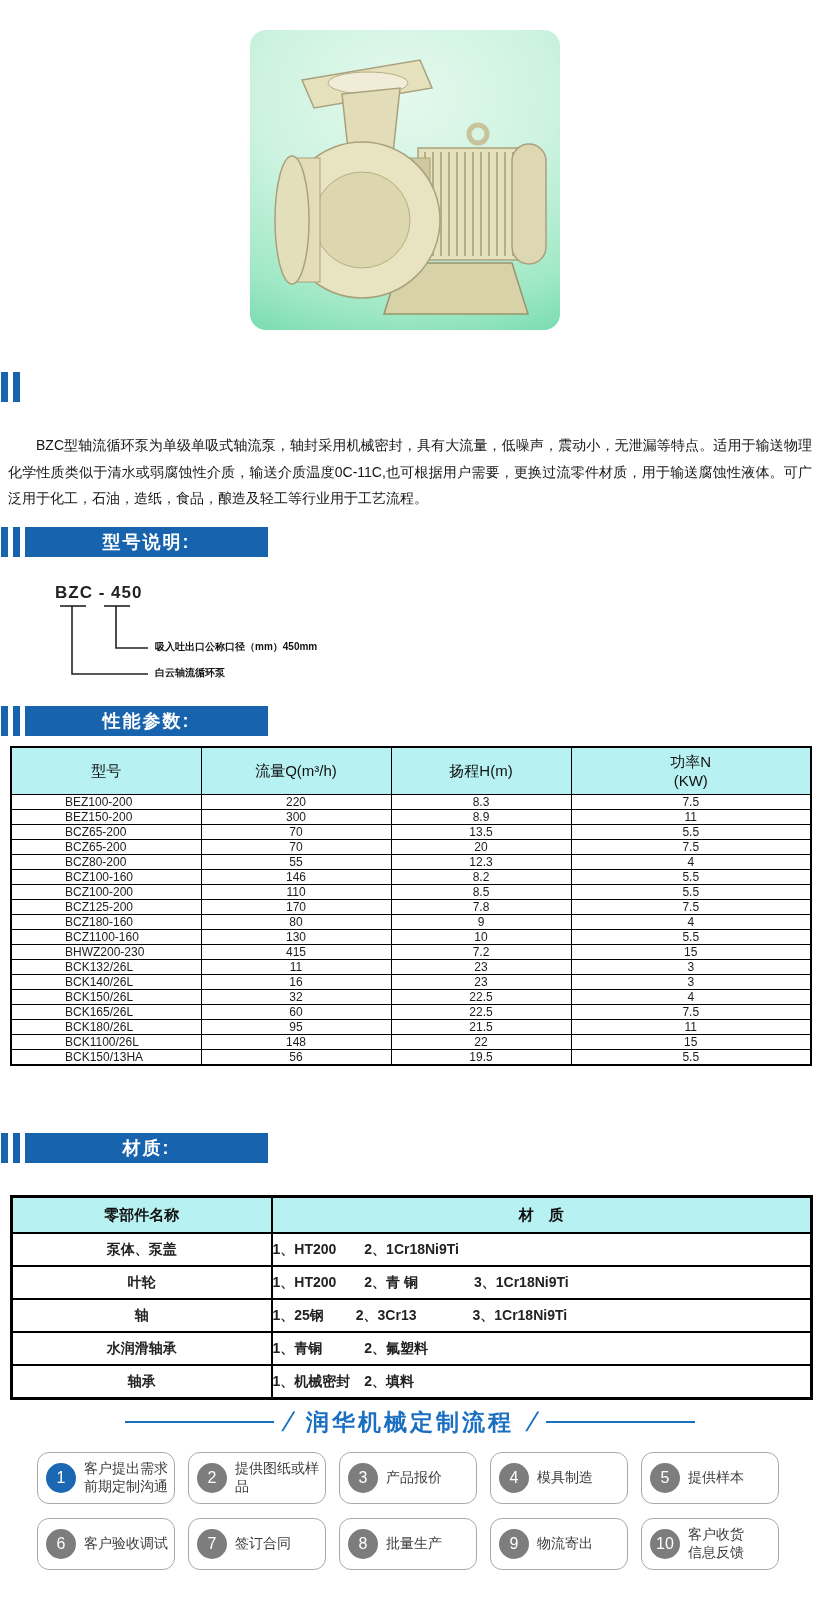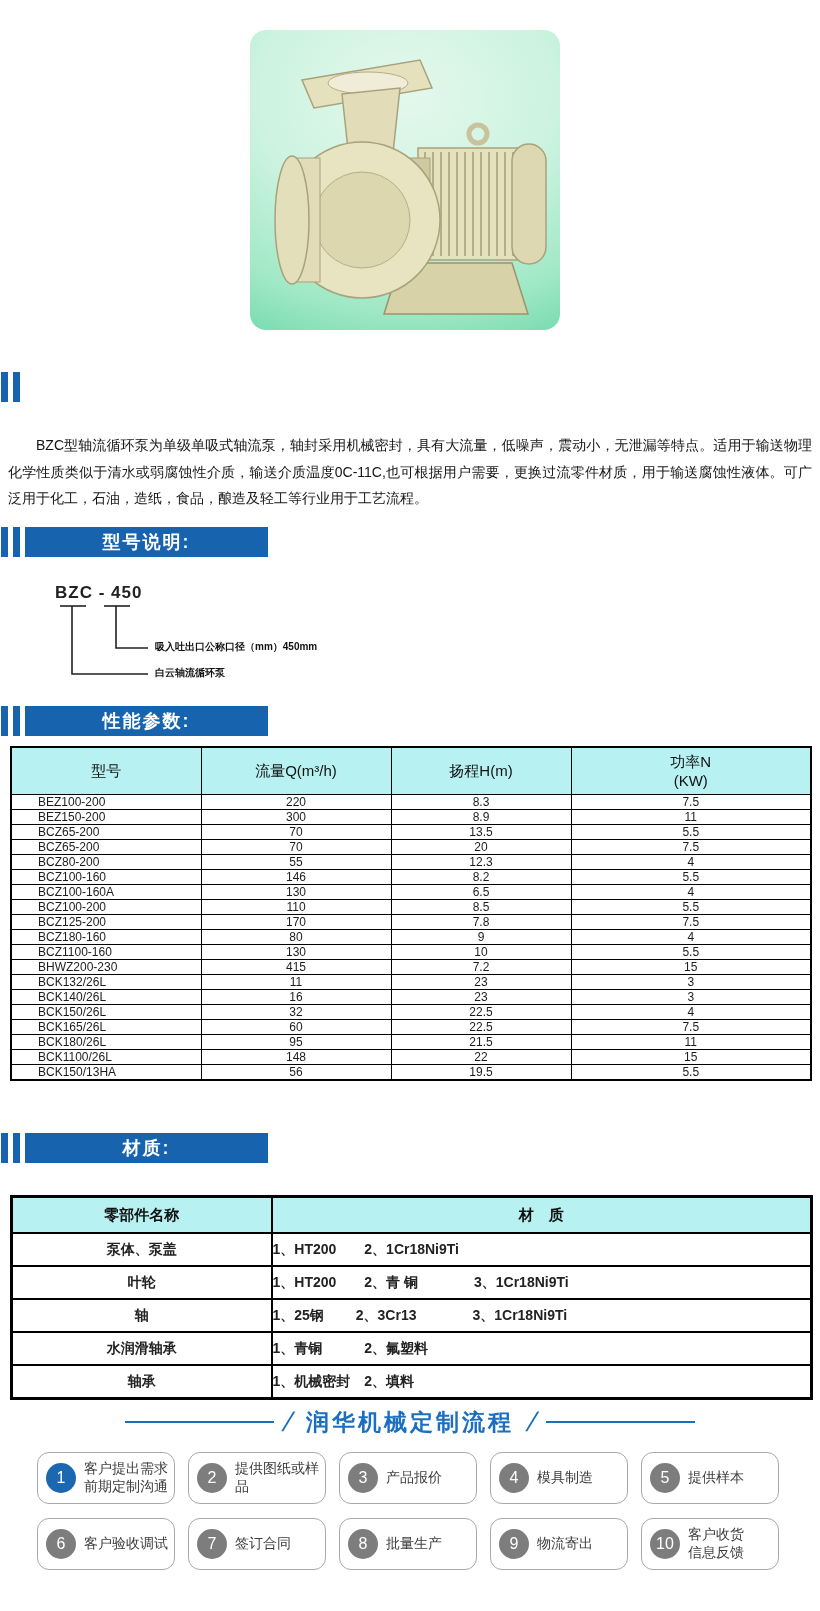--- a/index.html
+++ b/index.html
@@ -39,21 +39,21 @@
   table{border-collapse:collapse;}
   .perf-table{position:absolute;left:10px;top:746px;width:800px;border:2px solid #000;table-layout:fixed;}
   .perf-table th{
     border:1px solid #000;background:var(--cyan);height:46px;
     font-size:15px;font-weight:normal;text-align:center;white-space:pre-line;padding:0;
   }
   .perf-table td{
     border:1px solid #000;height:14px;font-size:12px;line-height:13px;
     text-align:center;padding:0;color:#1c1c1c;
   }
-  .perf-table td.model-col{text-align:left;padding-left:26px;}
+  .perf-table td.model-col{text-align:left;padding-left:53px;}
   .mat-table{position:absolute;left:10px;top:1195px;width:800px;border:3px solid #000;table-layout:fixed;}
   .mat-table th{
     border:2px solid #000;background:var(--cyan);height:34px;
     font-size:15px;font-weight:bold;text-align:center;padding:0;
   }
   .mat-table td{
     border:2px solid #000;height:31px;font-size:14px;font-weight:700;color:#222;padding:0;
   }
   .mat-table td.part-col{text-align:center;}
   .mat-table td.mat-col{text-align:left;}
@@ -204,26 +204,20 @@
         <td>12.3</td>
         <td>4</td>
       </tr>
       <tr>
         <td class="model-col">BCZ100-160</td>
         <td>146</td>
         <td>8.2</td>
         <td>5.5</td>
       </tr>
       <tr>
-        <td class="model-col">BCZ100-160A</td>
-        <td>130</td>
-        <td>6.5</td>
-        <td>4</td>
-      </tr>
-      <tr>
         <td class="model-col">BCZ100-200</td>
         <td>110</td>
         <td>8.5</td>
         <td>5.5</td>
       </tr>
       <tr>
         <td class="model-col">BCZ125-200</td>
         <td>170</td>
         <td>7.8</td>
         <td>7.5</td>

